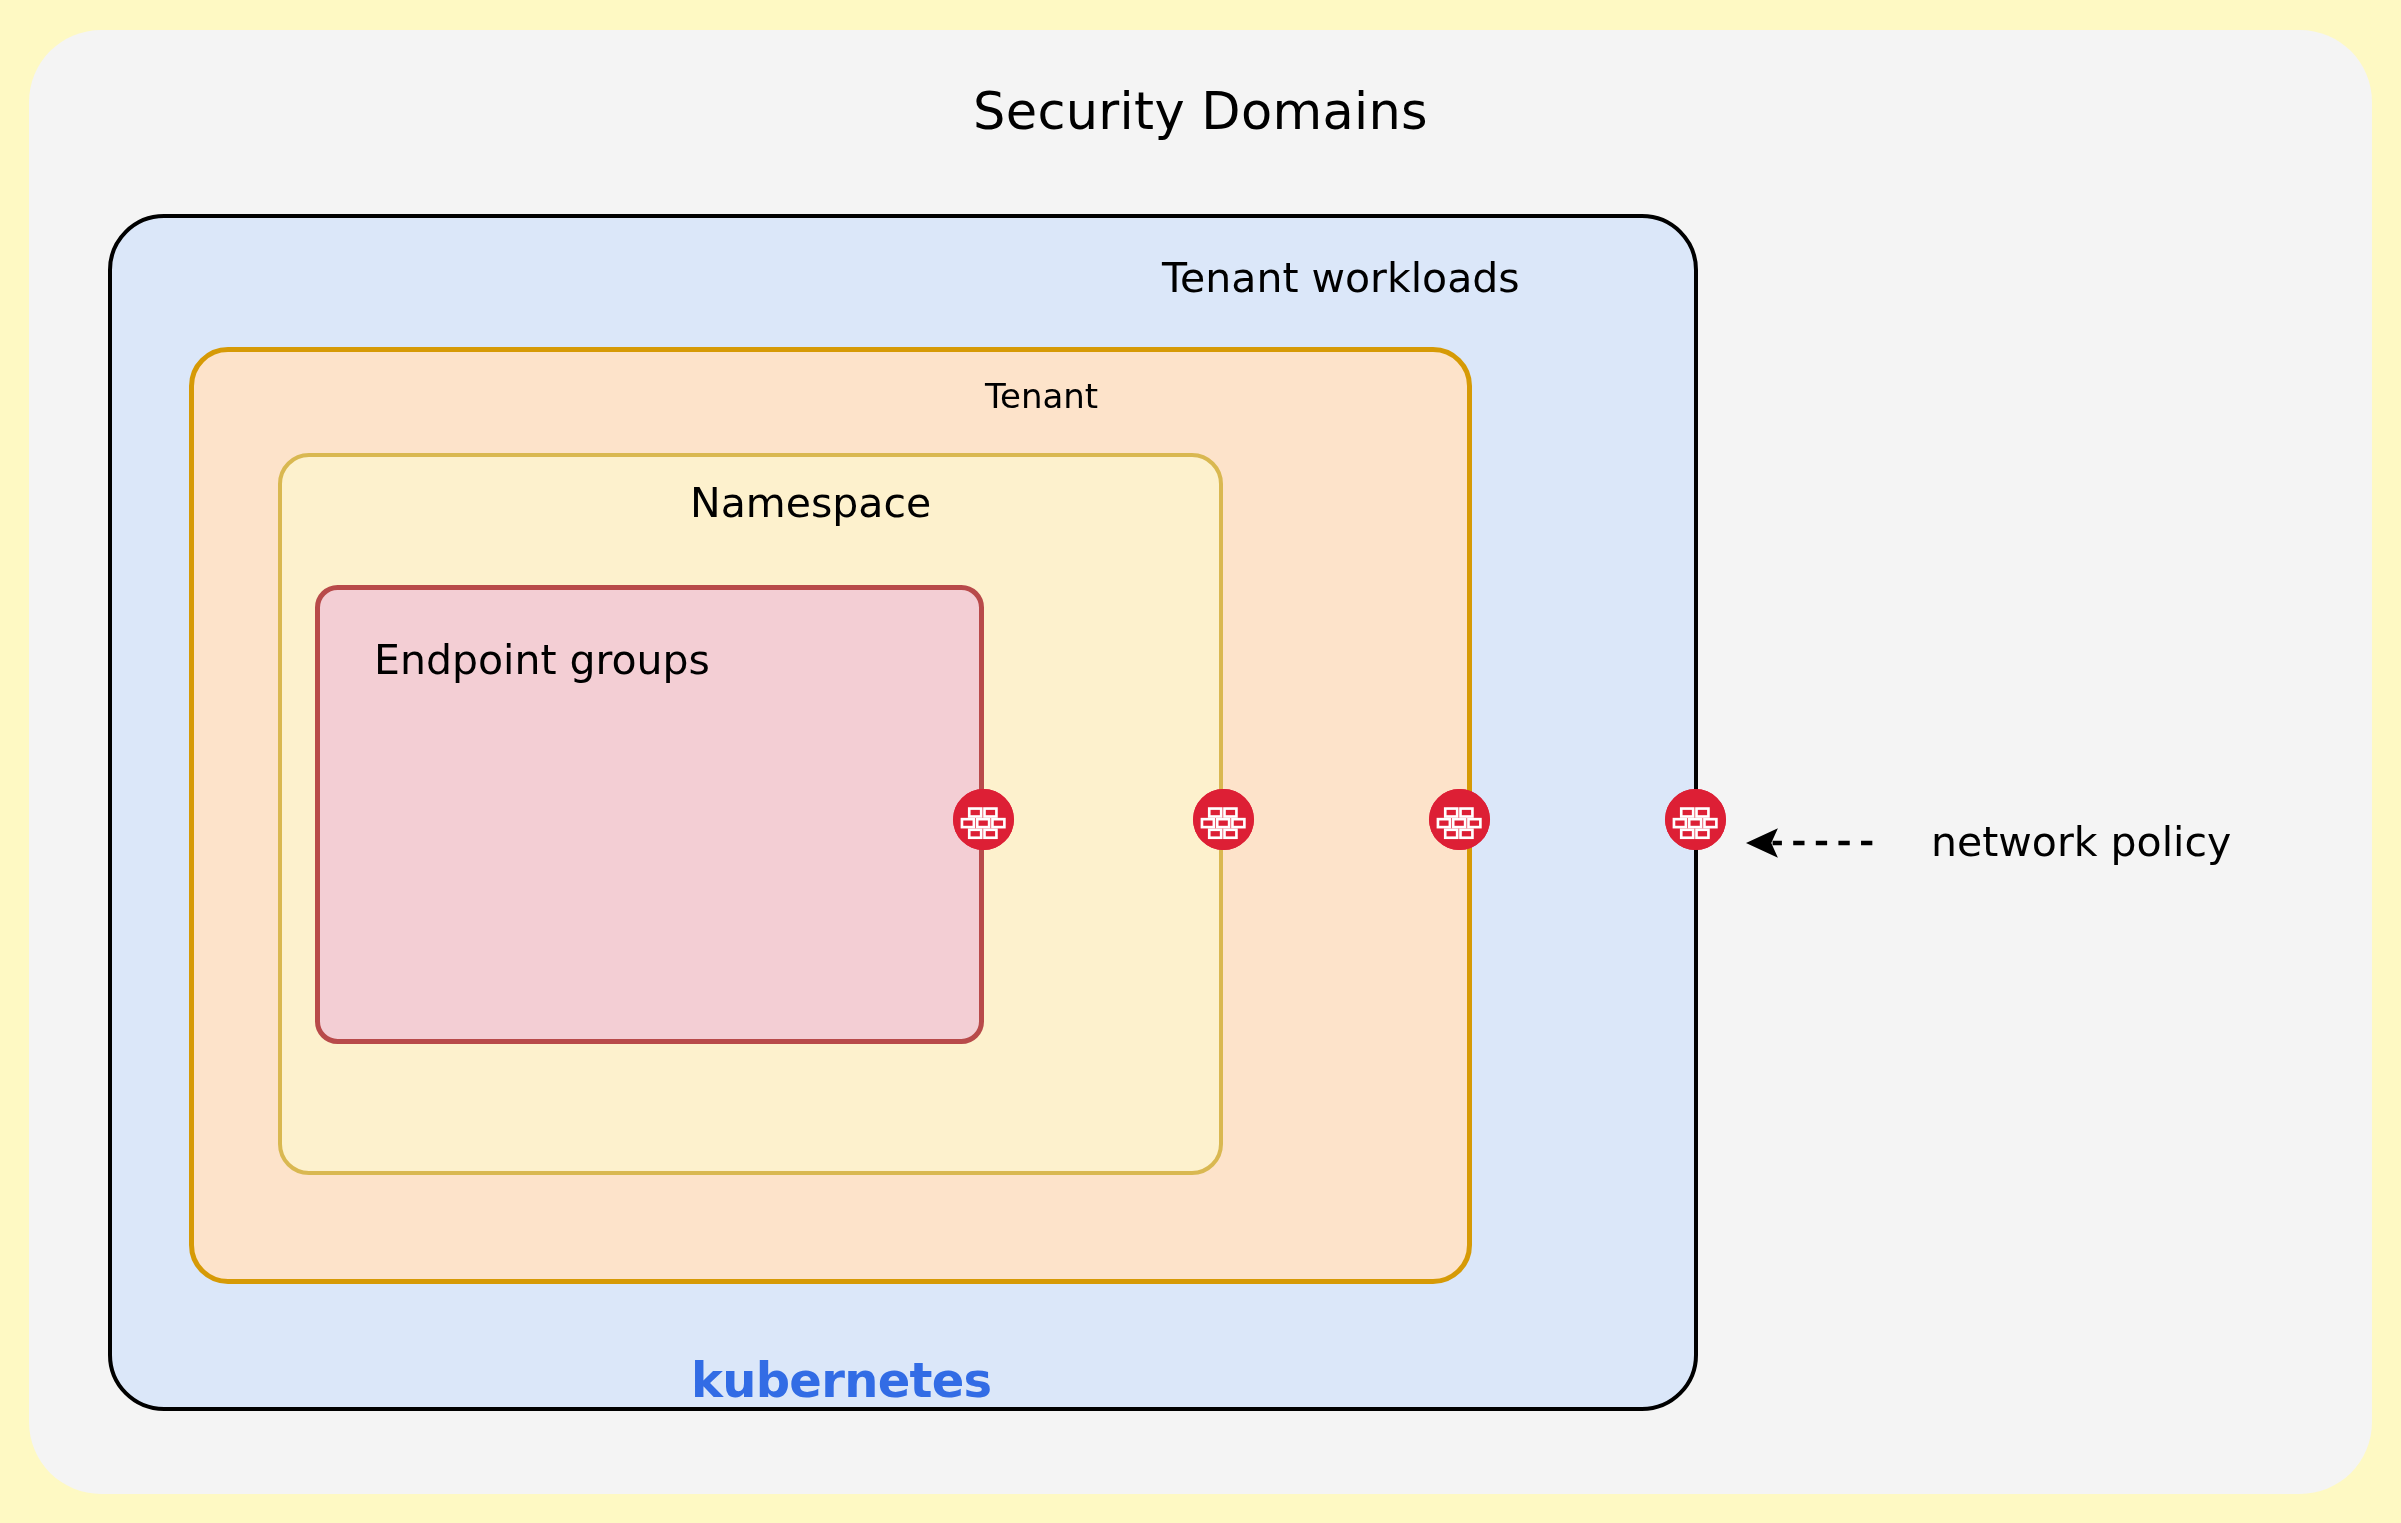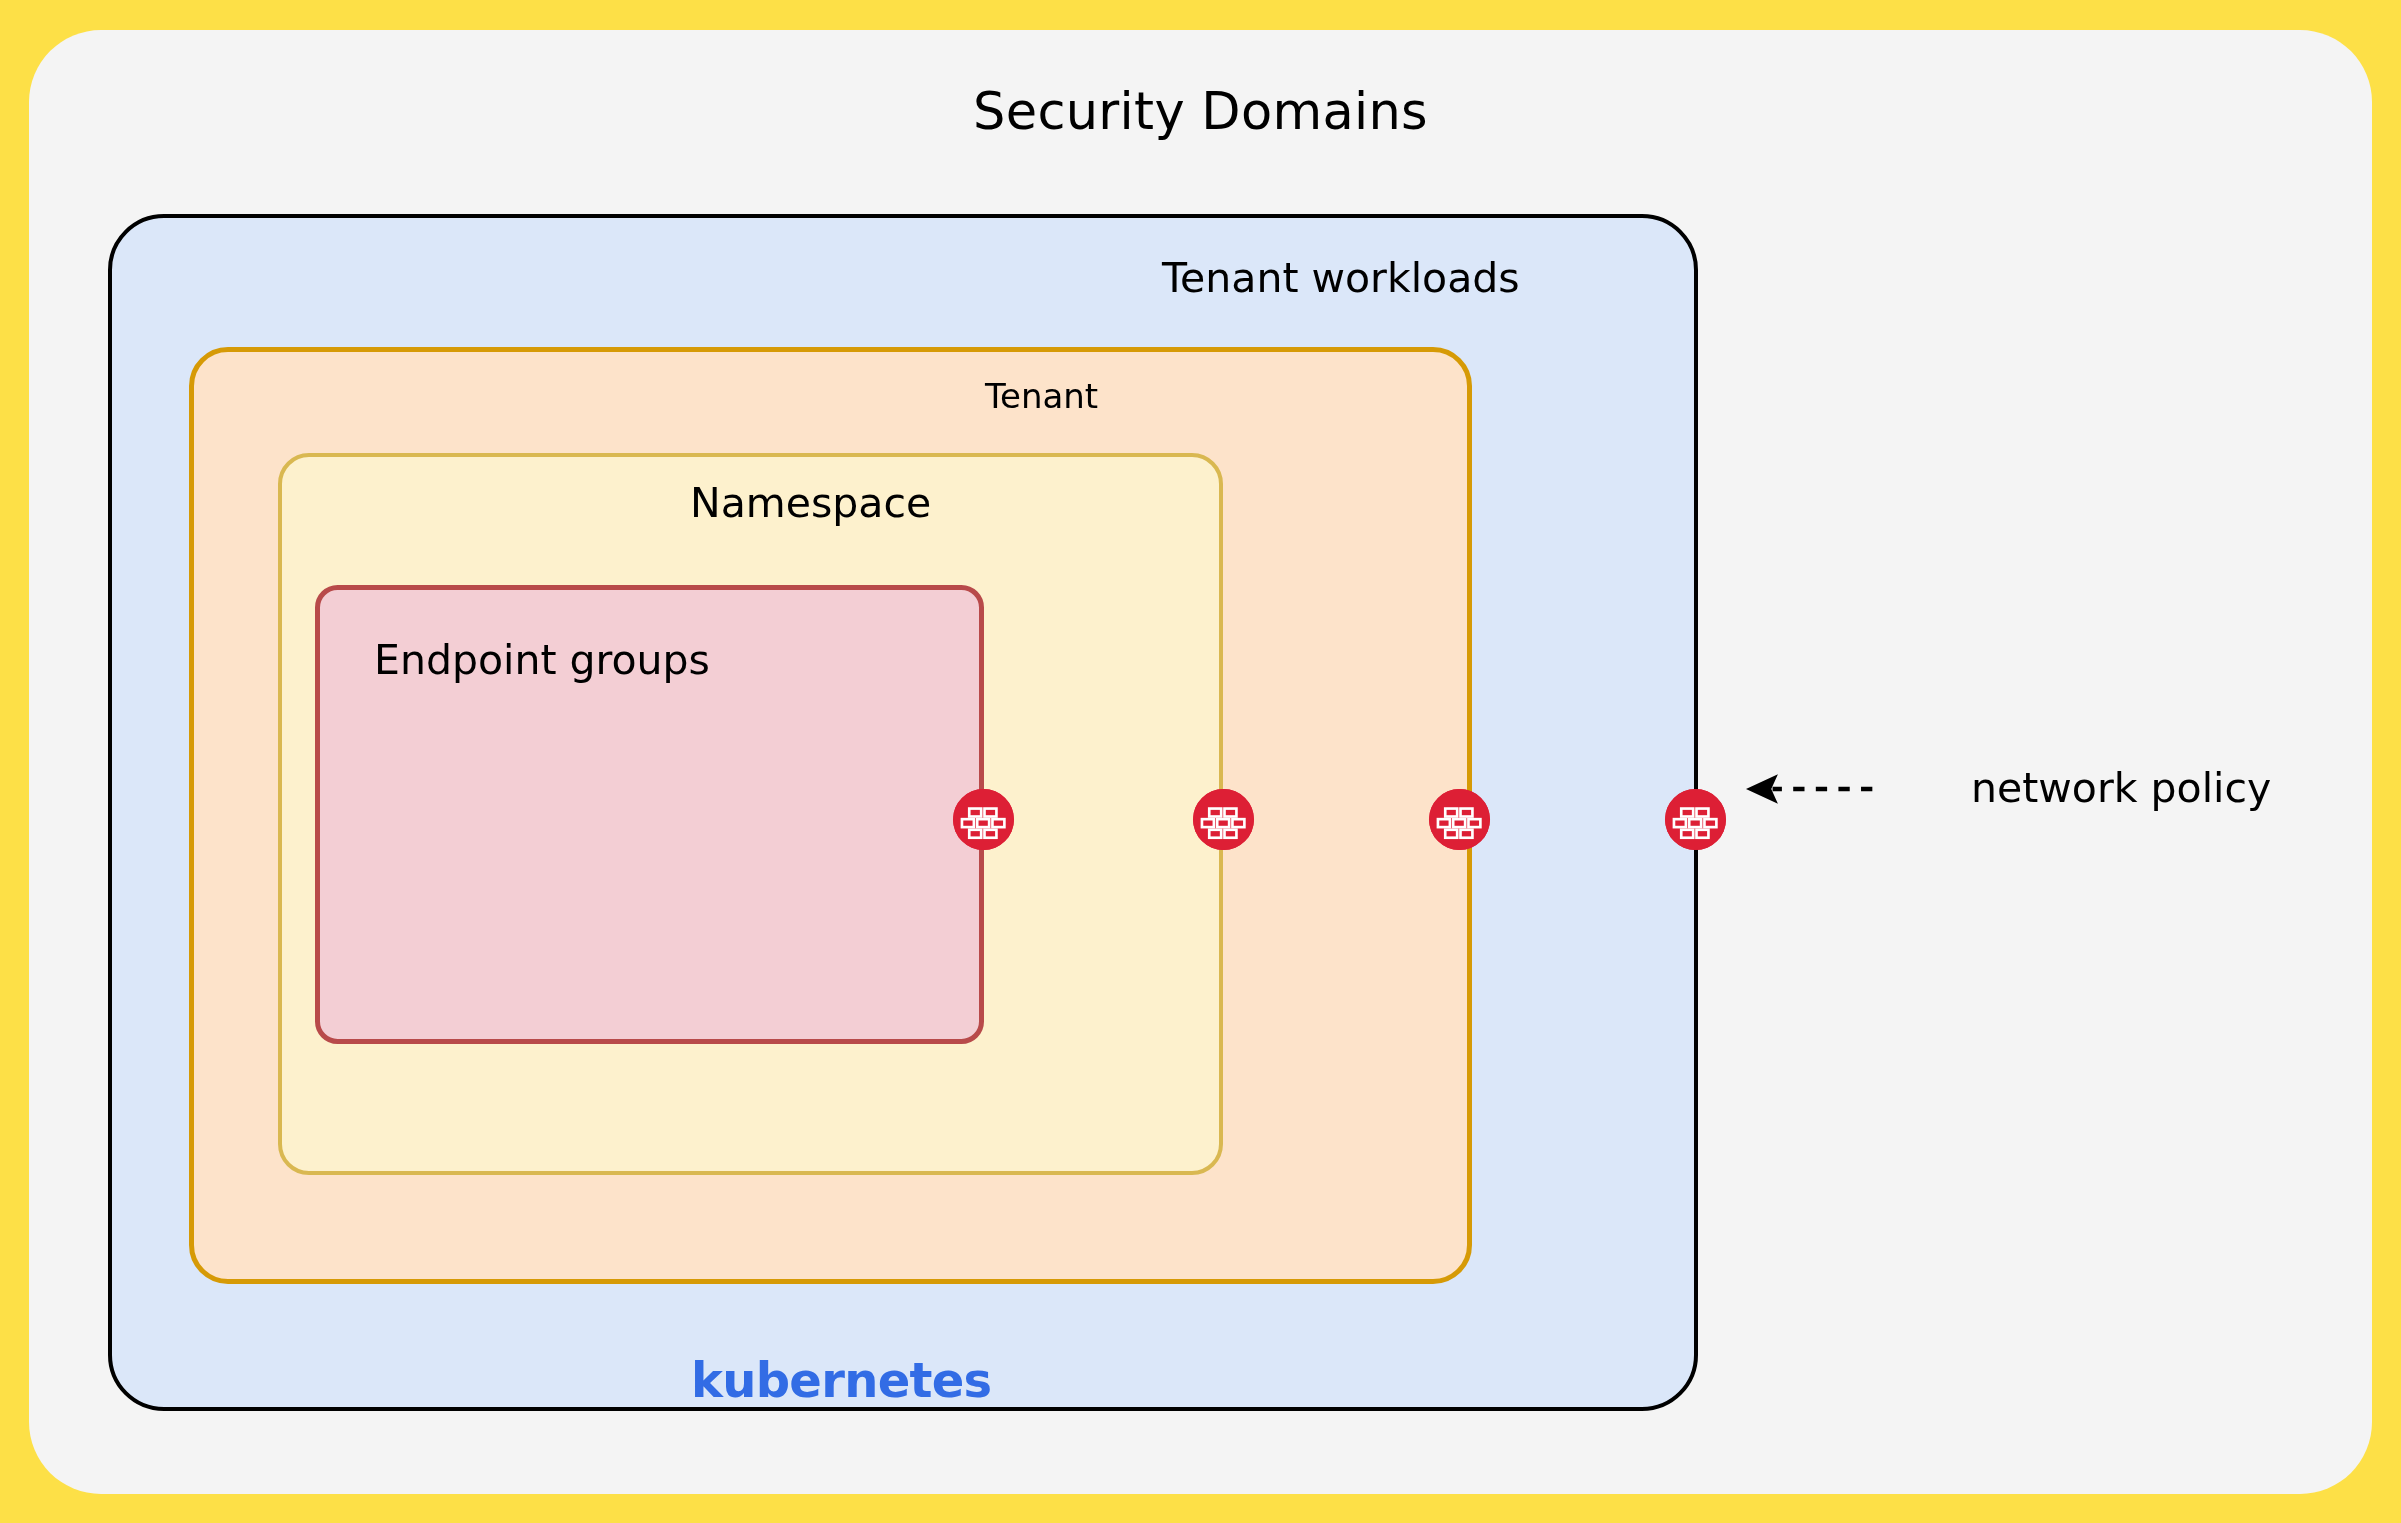--- a/index.html
+++ b/index.html
@@ -4,21 +4,21 @@
 <style>
   html, body {
     margin: 0;
     padding: 0;
     background: #000000;
   }
   #canvas {
     position: relative;
     width: 2401px;
     height: 1524px;
-    background: #fde047;
+    background: #fef9c3;
     overflow: hidden;
     font-family: "DejaVu Sans", "Liberation Sans", sans-serif;
   }
 
   
   #outer-panel {
     position: absolute;
     left: 29px;
     top: 30px;
     width: 2343px;
@@ -137,25 +137,24 @@
   .firewall-icon svg {
     display: block;
     width: 61px;
     height: 61px;
   }
 
   
   #policy-annotation {
     position: absolute;
     left: 1742px;
-    top: 752px;
+    top: 790px;
     height: 73px;
     display: flex;
-    align-items: center;
-    gap: 40px;
+    align-items: flex-end;
   }
   #policy-arrow {
     display: block;
     width: 133px;
     height: 40px;
   }
   #policy-label {
     margin-left: 56px;
     font-size: 41px;
     color: #000000;

